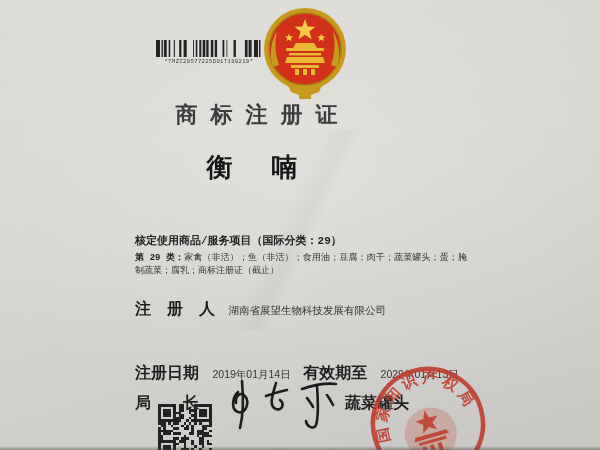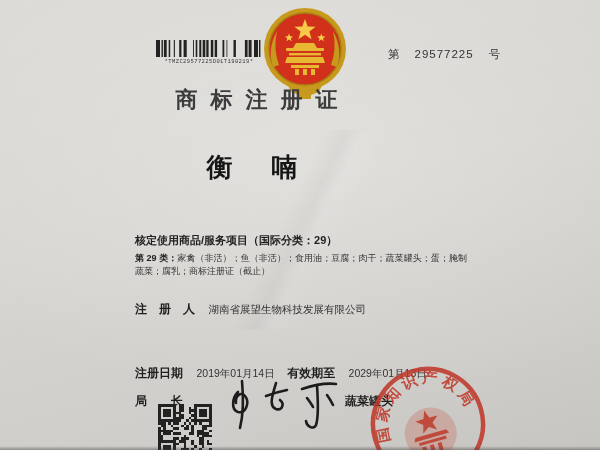--- a/index.html
+++ b/index.html
@@ -20,34 +20,34 @@
   .barcode-wrap{position:absolute;left:154px;top:40px;width:110px;text-align:center;}
   .barcode-wrap svg{display:block;margin:0 auto;}
   .barcode-text{font-family:"Liberation Mono","DejaVu Sans Mono",monospace;
     font-size:5.5px;letter-spacing:.4px;color:#3a3a3a;margin-top:1px;white-space:nowrap;}
   
   .emblem{position:absolute;left:253px;top:5px;}
   
   .cert-no{position:absolute;left:388px;top:47px;font-size:11.5px;color:#333;white-space:nowrap;}
   .cert-no .num{margin:0 15px;letter-spacing:1px;}
   
-  .title{position:absolute;left:0;width:513px;top:85px;text-align:center;
+  .title{position:absolute;left:0;width:513px;top:100px;text-align:center;
     font-family:"Liberation Serif","DejaVu Serif",serif;font-size:22px;font-weight:600;
     color:#3c3c3c;letter-spacing:13px;text-indent:13px;}
   
   .trademark{position:absolute;left:0;width:504px;top:150px;text-align:center;
     font-size:26px;font-weight:bold;color:#161616;letter-spacing:16px;text-indent:16px;}
   
   .content{position:absolute;left:135px;width:332px;}
-  .goods{top:233px;}
+  .goods{top:233px;font-family:Liberation Mono, monospace;}
   .goods-heading{font-weight:bold;font-size:11px;color:#1f1f1f;}
   .goods-body{margin-top:4px;font-size:9px;line-height:13px;color:#333;text-align:justify;}
   .goods-body b{color:#1f1f1f;}
   .field{position:absolute;left:135px;white-space:nowrap;}
-  .label{font-weight:bold;font-size:12px;color:#1f1f1f;}
+  .label{font-weight:bold;font-size:16px;color:#1f1f1f;}
   .value{font-size:10.5px;color:#333;margin-left:9px;}
   .row-registrant{top:299px;}
   .row-address{top:333px;}
   .row-dates{top:363px;}
   .row-dates .label.second{margin-left:8px;}
   .director{position:absolute;left:135px;top:393px;}
   .issuer{position:absolute;left:345px;top:393px;}
   .signature{position:absolute;left:224px;top:376px;}
   .qr{position:absolute;left:158px;top:404px;width:54px;height:54px;}
   .seal{position:absolute;left:366px;top:362px;transform:rotate(-16deg);}
@@ -106,23 +106,20 @@
       <rect x="38" y="60" width="28" height="3"></rect>
       <rect x="42" y="64" width="4" height="6"></rect>
         <rect x="50" y="64" width="4" height="6"></rect>
         <rect x="58" y="64" width="4" height="6"></rect>
     </g>
 
     <path d="M34,78 q18,10 36,0 l-4,9 q-14,7 -28,0 Z" fill="#c79a1e"></path>
     <rect x="46" y="84" width="12" height="10" fill="#c79a1e"></rect>
   </svg>
 
-  <div class="cert-no">
-    <span>第</span><span class="num">29577225</span><span>号</span>
-  </div>
 
   <div class="title">商标注册证</div>
 
   <div class="trademark">衡 喃</div>
 
   <div class="content goods" style="position:absolute;top:233px;">
     <div class="goods-heading">核定使用商品/服务项目（国际分类：29）</div>
     <div class="goods-body"><b>第 29 类：</b><span>家禽（非活）；鱼（非活）；食用油；豆腐；肉干；蔬菜罐头；蛋；腌制蔬菜；腐乳；商标注册证（截止）</span></div>
   </div>
 

